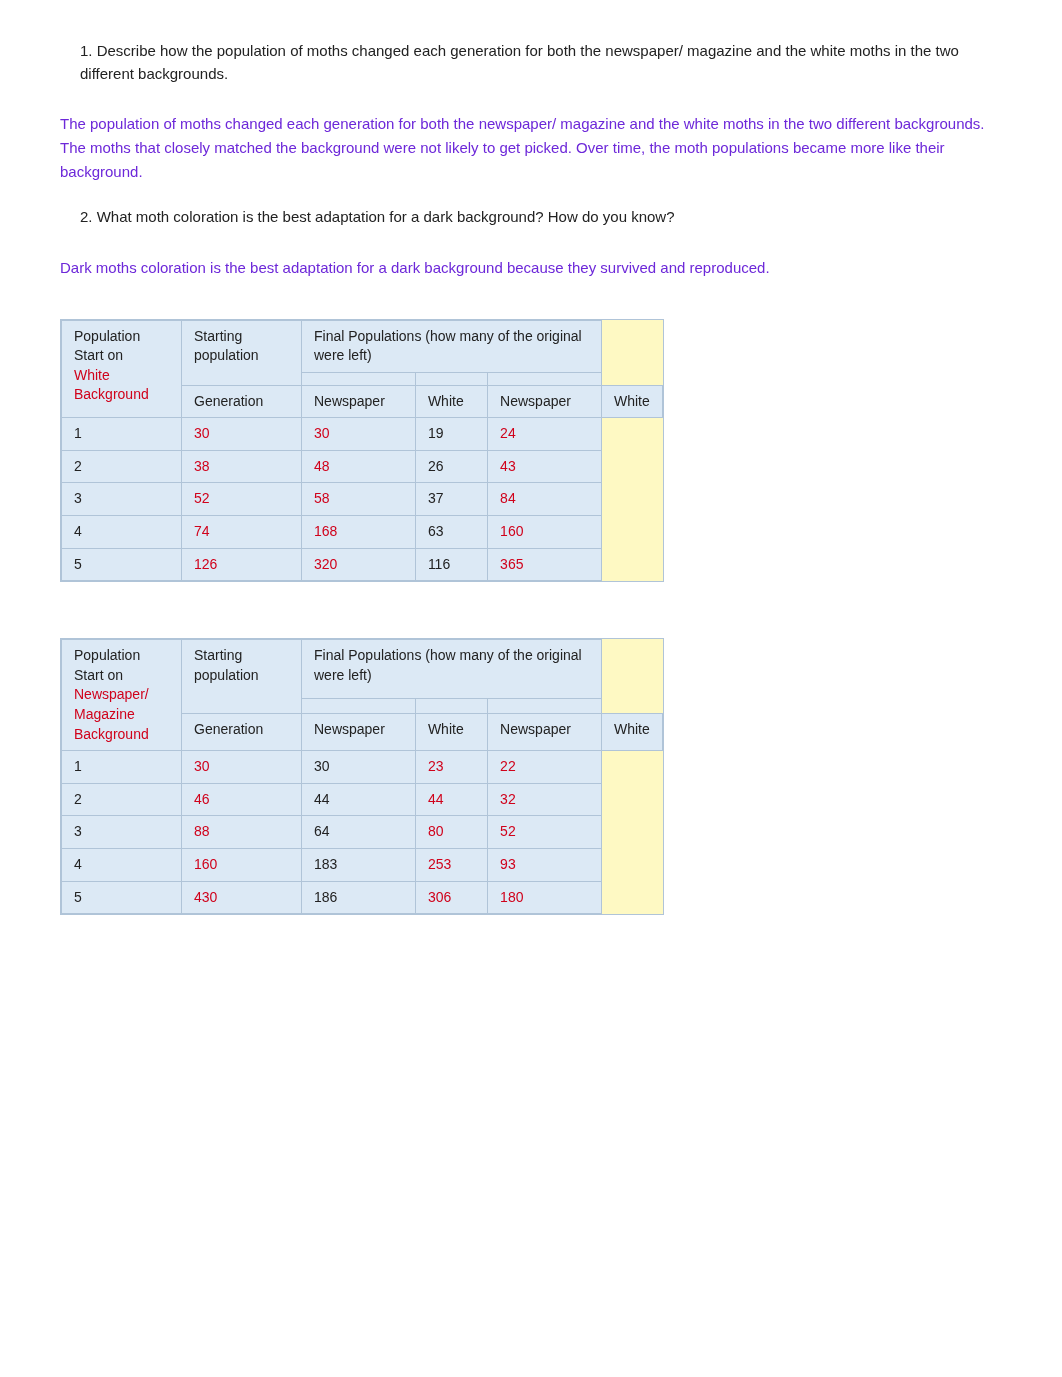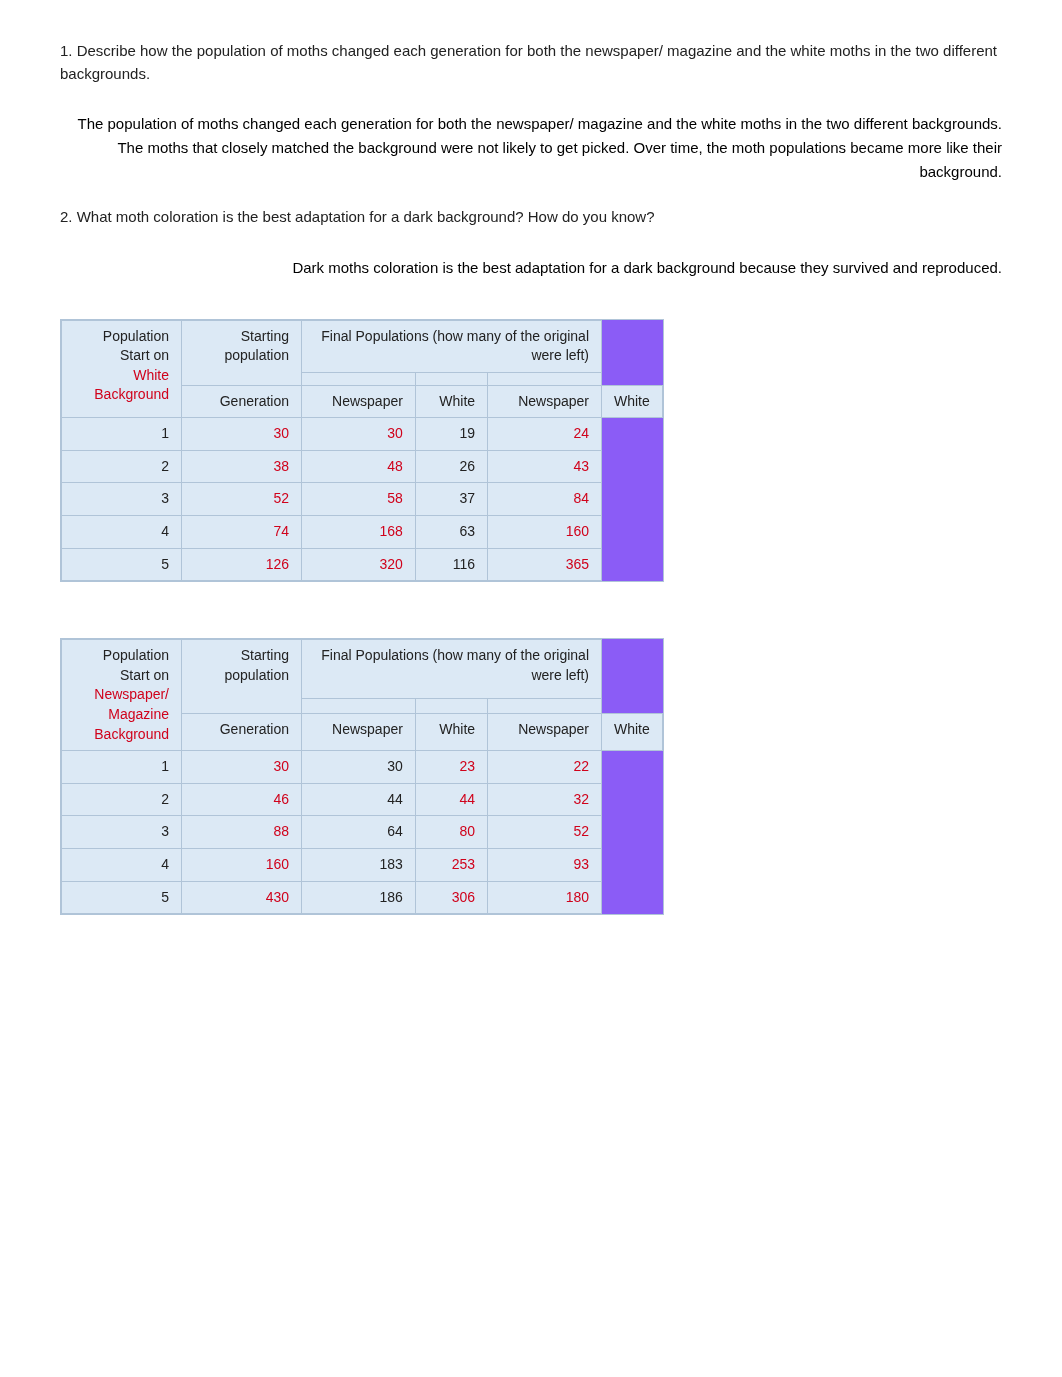--- a/index.html
+++ b/index.html
@@ -7,34 +7,33 @@
       background: #fff;
       font-family: Arial, sans-serif;
       font-size: 15px;
       color: #222;
       padding: 40px 60px;
       max-width: 1062px;
     }
     .question {
       margin-bottom: 10px;
       line-height: 1.5;
+      margin-left: 20px;
     }
     .answer {
-      color: #000000;
+      color: #6d28d9;
       margin-bottom: 22px;
       line-height: 1.6;
-      text-align: right;
     }
     .table-wrapper {
       border: 1px solid #b0c4d8;
-      background: #8b5cf6;
+      background: #fef9c3;
       display: inline-block;
       margin-bottom: 36px;
       min-width: 520px;
-      text-align: right;
     }
     table {
       border-collapse: collapse;
       width: 100%;
     }
     td {
       border: 1px solid #b0c4d8;
       padding: 6px 12px;
       vertical-align: top;
       font-size: 14px;

